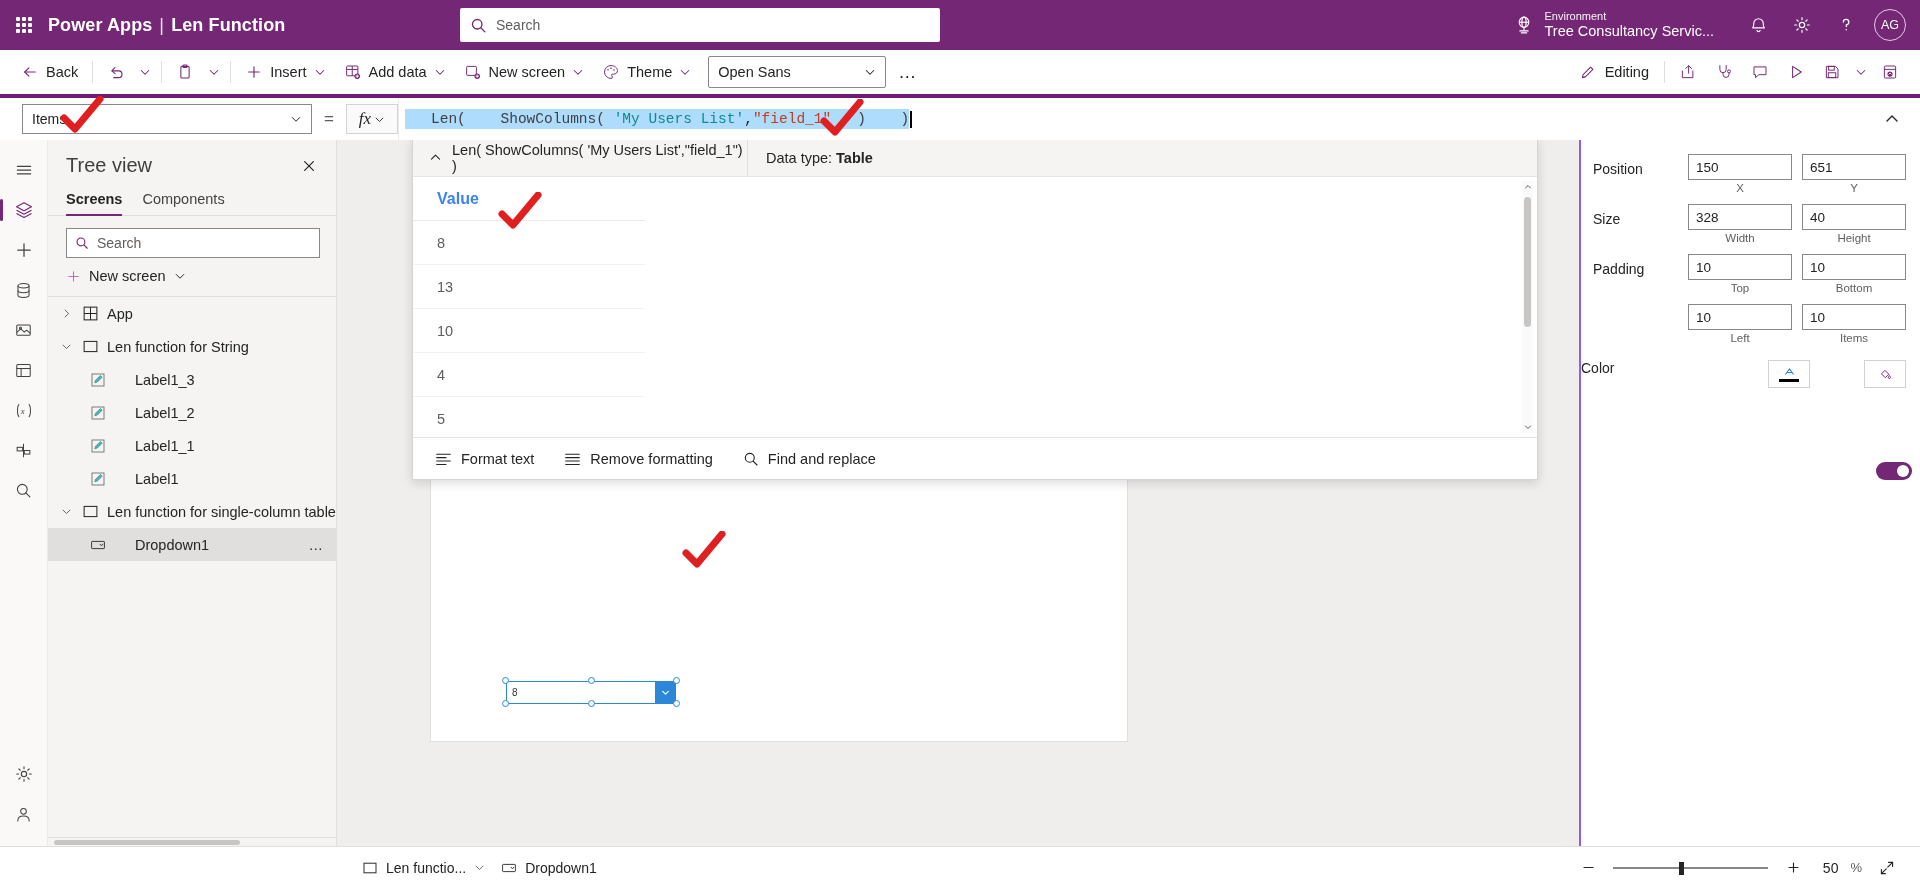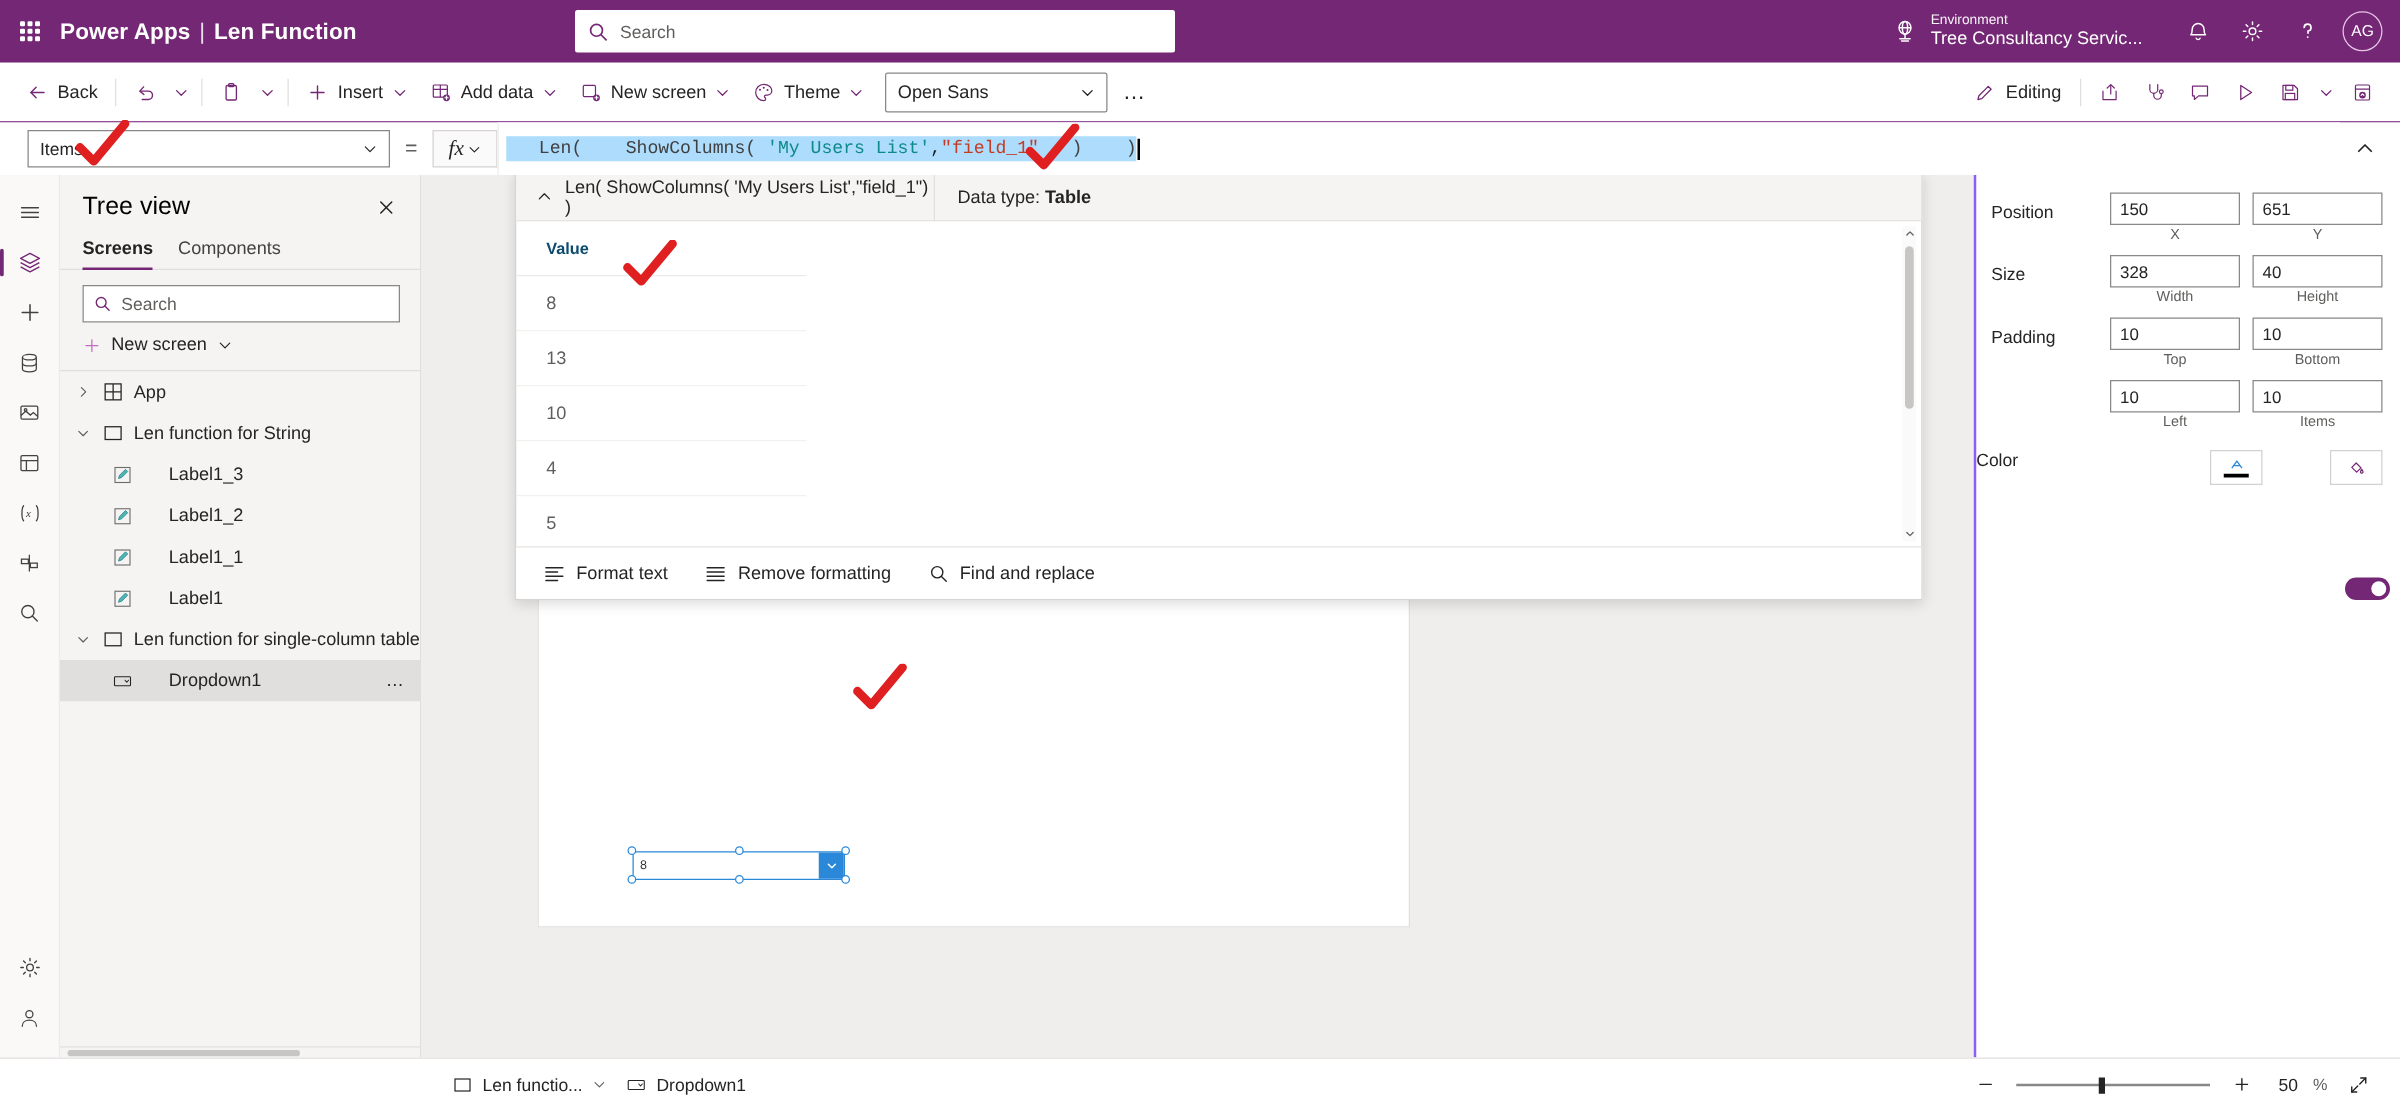--- a/index.html
+++ b/index.html
@@ -37,21 +37,21 @@
   .env-name { font-size: 14.5px; }
   .ticon { width: 44px; height: 50px; display: flex; align-items: center; justify-content: center; cursor: pointer; }
   .avatar {
     width: 32px; height: 32px; border-radius: 50%; border: 1.5px solid #e6c8e6;
     display: flex; align-items: center; justify-content: center;
     font-size: 12.5px; margin-left: 6px; cursor: pointer; background: #742774;
   }
 
   
   .cmdbar {
-    height: 48px; background: #fff; border-bottom: 1px solid #701a75;
+    height: 48px; background: #fff; border-bottom: 4px solid #701a75;
     display: flex; align-items: center; padding: 0 12px; flex: none; color: #742774;
   }
   .cmd { display: flex; align-items: center; gap: 7px; padding: 0 9px; height: 34px; cursor: pointer; border-radius: 2px; white-space: nowrap; }
   .cmd .lbl { color: #242424; font-size: 14.5px; }
   .vsep { width: 1px; height: 22px; background: #e1dfdd; margin: 0 5px; }
   .caret { display: flex; align-items: center; justify-content: center; padding: 0 5px; height: 34px; cursor: pointer; }
   .fontsel {
     height: 32px; min-width: 178px; border: 1px solid #8a8886; border-radius: 2px;
     display: flex; align-items: center; justify-content: space-between;
     padding: 0 9px; margin-left: 8px; color: #242424; font-size: 14.5px; cursor: pointer; background: #fff;
@@ -104,21 +104,21 @@
   .rail-item.active { color: #742774; }
   .rail-item.active::before { content: ""; position: absolute; left: -4px; top: 9px; width: 3px; height: 22px; background: #742774; border-radius: 2px; }
   .rail-sp { flex: 1; }
 
   
   .treepanel {
     width: 289px; background: #f5f4f3; border-right: 1px solid #e1dfdd;
     display: flex; flex-direction: column; flex: none;
   }
   .tree-head { display: flex; align-items: center; padding: 14px 16px 8px 18px; }
-  .tree-title { font-size: 20px; color: #000000; }
+  .tree-title { font-size: 20px; color: #404040; }
   .tree-close { margin-left: auto; cursor: pointer; color: #242424; font-size: 16px; padding: 4px; }
   .tree-tabs { display: flex; padding: 0 18px; gap: 20px; border-bottom: 1px solid #e1dfdd; }
   .tree-tab { padding: 6px 0 8px; font-size: 14.5px; color: #424242; cursor: pointer; position: relative; }
   .tree-tab.active { color: #242424; font-weight: bold; }
   .tree-tab.active::after { content: ""; position: absolute; left: 0; right: 0; bottom: -1px; height: 2px; background: #742774; }
   .tree-search {
     margin: 12px 16px 0 18px; height: 30px; border: 1px solid #8a8886; background: #fff;
     display: flex; align-items: center; gap: 8px; padding: 0 8px;
   }
   .tree-search .ph { color: #605e5c; font-size: 14px; }
@@ -188,21 +188,21 @@
   }
   .ov-head {
     height: 38px; background: #f5f4f3; border-bottom: 1px solid #e6e4e2;
     display: flex; align-items: center; flex: none;
   }
   .ov-expr { display: flex; align-items: center; gap: 10px; padding-left: 16px; width: 334px; font-size: 14.5px; color: #242424; }
   .ov-dtype { padding-left: 18px; border-left: 1px solid #e1dfdd; height: 38px; display: flex; align-items: center; font-size: 14.5px; color: #242424; }
   .ov-dtype b { margin-left: 4px; }
   .ov-body { flex: 1; position: relative; overflow: hidden; }
   .restable { width: 1090px; }
-  .res-hcell { height: 44px; display: flex; align-items: center; padding-left: 24px; font-size: 13px; font-weight: bold; color: #0c4a6e; border-bottom: 1px solid #edebe9; width: 232px; }
+  .res-hcell { height: 44px; display: flex; align-items: center; padding-left: 24px; font-size: 16px; font-weight: bold; color: #3b82f6; border-bottom: 1px solid #edebe9; width: 232px; }
   .res-row { height: 44px; display: flex; align-items: center; padding-left: 24px; font-size: 14.5px; color: #605e5c; border-bottom: 1px solid #f2f1f0; width: 232px; }
   .ov-vscroll { position: absolute; right: 4px; top: 4px; bottom: 4px; width: 11px; }
   .ov-vscroll .track { position: absolute; inset: 0; background: #fafafa; }
   .ov-vscroll .thumb { position: absolute; left: 2px; top: 16px; width: 7px; height: 130px; background: #c8c6c4; border-radius: 4px; }
   .ov-vscroll .ar { position: absolute; left: 0; width: 11px; height: 12px; display: flex; align-items: center; justify-content: center; color: #605e5c; font-size: 8px; }
   .ov-foot {
     height: 42px; border-top: 1px solid #e6e4e2; display: flex; align-items: center;
     padding-left: 22px; gap: 30px; flex: none; background: #fff;
   }
   .ov-fbtn { display: flex; align-items: center; gap: 9px; font-size: 14.5px; color: #242424; cursor: pointer; }

